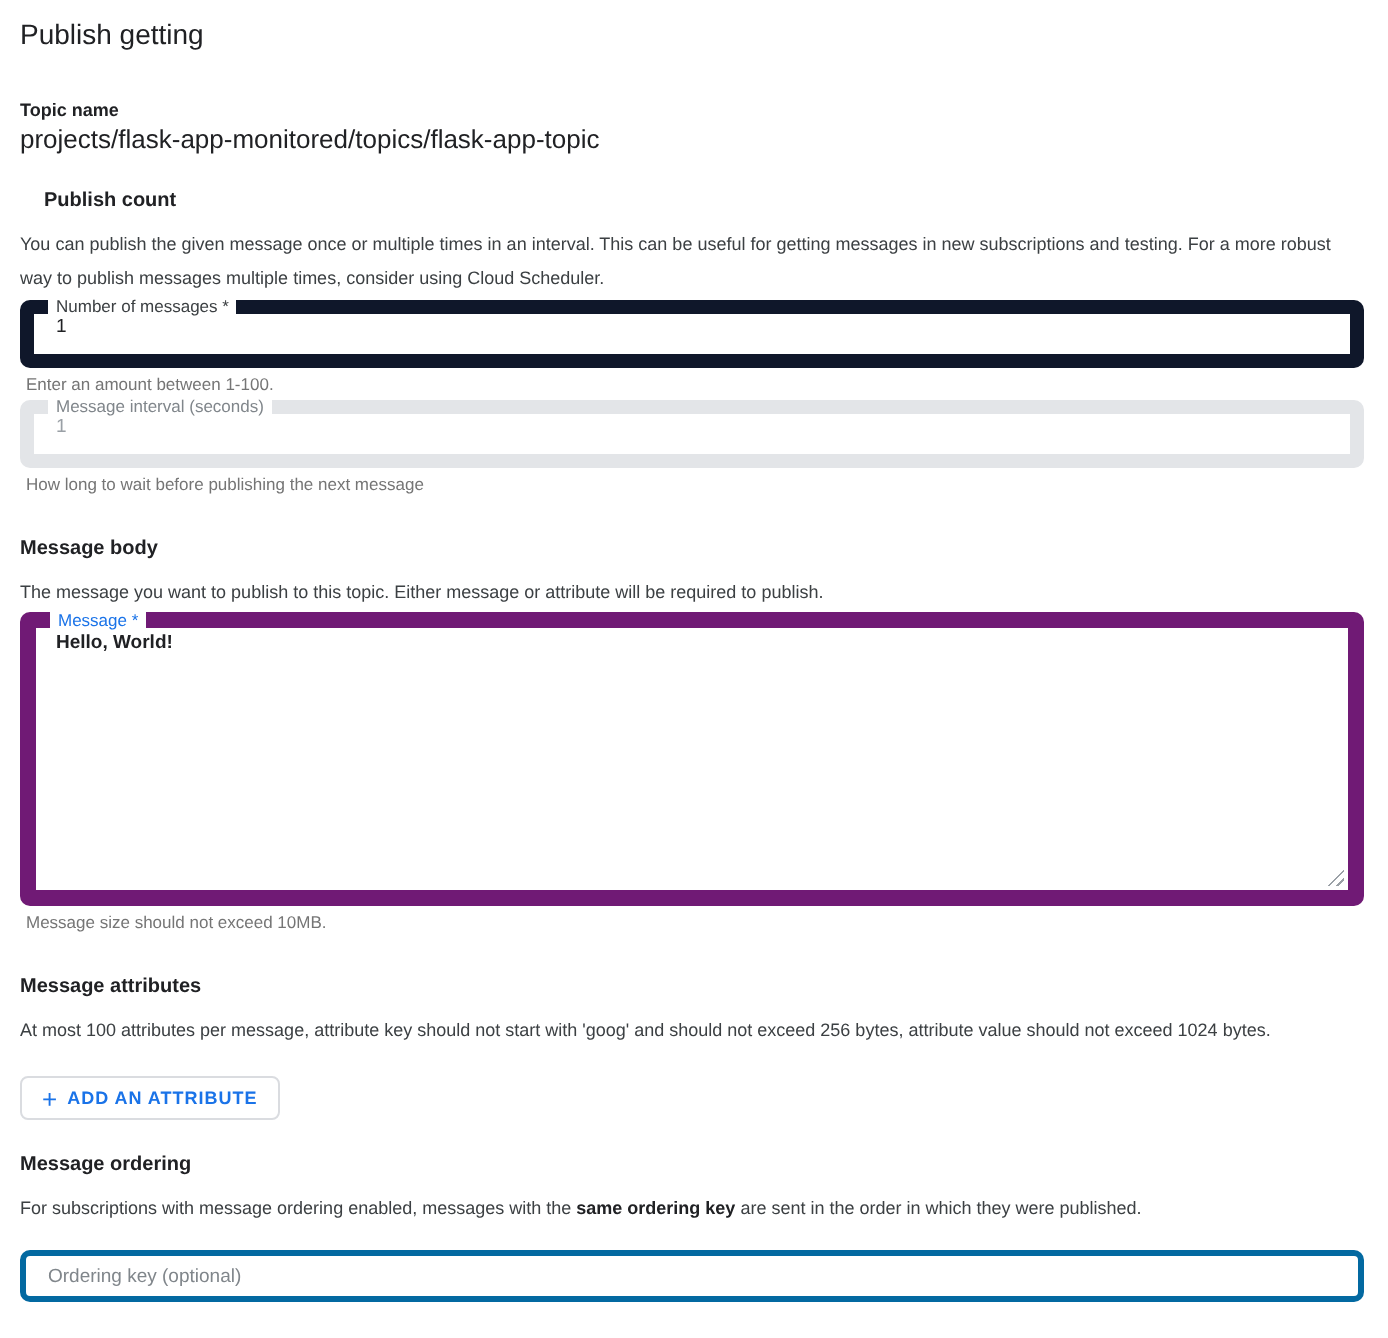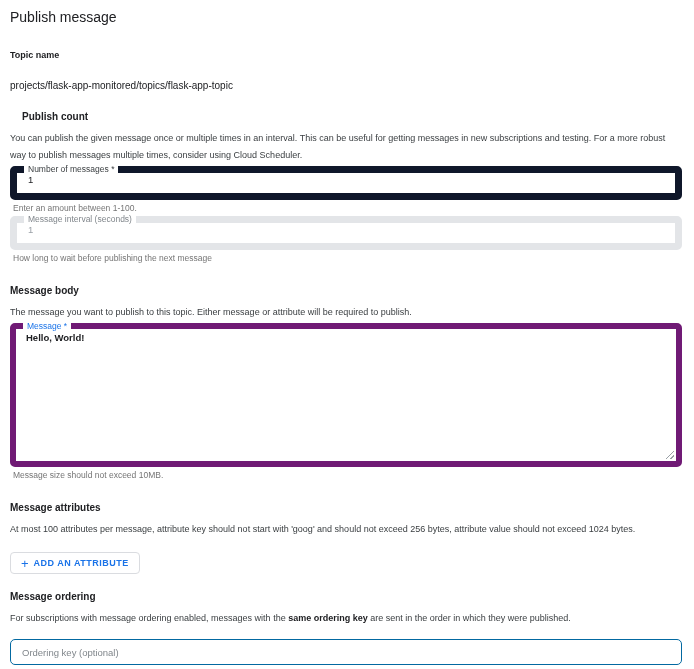--- a/index.html
+++ b/index.html
@@ -11,21 +11,21 @@
     color: #202124;
     overflow: hidden;
   }
   .page { padding: 7px 12px 0 10px; }
 
   .title {
     font-size: 14px; font-weight: 400; line-height: 20px; color: #202124;
   }
 
   .topic-label { margin-top: 22px; font-size: 9px; font-weight: 700; line-height: 12px; }
-  .topic-value { margin-top: 18px; font-size: 10px; line-height: 13px; color: #202124; }
+  .topic-value { margin-top: 2px; font-size: 13px; line-height: 13px; color: #202124; }
 
   .section-heading { font-size: 10px; font-weight: 700; line-height: 14px; margin: 0; color: #202124; }
   .desc { font-size: 9px; line-height: 17px; margin: 0; color: #3c4043; }
   .desc b { font-weight: 700; color: #202124; }
 
   .mt18 { margin-top: 18px; padding-left: 12px; }
   .mt20 { margin-top: 20px; }
   .mt16 { margin-top: 16px; }
   .mt14 { margin-top: 14px; }
   .mt12 { margin-top: 12px; }
@@ -49,21 +49,21 @@
     border: 0; outline: 0; background: transparent;
     font-family: "Liberation Sans", sans-serif;
     font-size: 9.5px; line-height: 12px; color: #202124;
     padding: 0 11px 7px 11px; margin: 0;
   }
   fieldset.ofield.disabled { border-color: #e3e5e8; }
   fieldset.ofield.disabled legend { color: #80868b; }
   fieldset.ofield.disabled input { color: #9aa0a6; }
 
   fieldset.ofield.focused {
-    border: 6px solid #701a75;
+    border: 8px solid #701a75;
     position: relative;
   }
   fieldset.ofield.focused legend { color: #1a73e8; }
   .msg-textarea {
     display: block; width: 100%; height: 130px;
     border: 0; outline: 0; resize: none; background: transparent;
     font-family: "Liberation Sans", sans-serif;
     font-size: 9.5px; line-height: 14px; color: #202124;
     padding: 0 10px 4px 10px; margin: 0; font-weight: bold;
   }
@@ -81,34 +81,34 @@
     border: 1px solid #dadce0; border-radius: 4px;
     background: #ffffff; color: #1a73e8;
     font-family: "Liberation Sans", sans-serif;
     font-size: 9px; font-weight: 700; letter-spacing: 0.5px;
     padding: 5px 10px; cursor: pointer;
   }
   .attr-btn .plus { font-size: 13px; font-weight: 400; line-height: 9px; letter-spacing: 0; }
 
   .ordering-input {
     display: block; width: 672px; height: 26px;
-    border: 1px solid #0369a1; border-radius: 5px;
+    border: 3px solid #0369a1; border-radius: 5px;
     background: #ffffff;
     font-family: "Liberation Sans", sans-serif;
     font-size: 9.5px; color: #202124;
     padding: 0 11px; outline: none;
   }
   .ordering-input::placeholder { color: #80868b; opacity: 1; }
 </style>
 </head>
 <body>
 
 <div class="page">
 
-  <div class="title">Publish message</div>
+  <div class="title">Publish getting</div>
 
   <div class="topic-label">Topic name</div>
   <div class="topic-value">projects/flask-app-monitored/topics/flask-app-topic</div>
 
   <h2 class="section-heading mt18">Publish count</h2>
   <p class="desc mt6">You can publish the given message once or multiple times in an interval. This can be useful for getting messages in new subscriptions and testing. For a more robust way to publish messages multiple times, consider using Cloud Scheduler.</p>
 
   <fieldset class="ofield mt10">
     <legend>Number of messages *</legend>
     <input type="text" value="1" style="">

